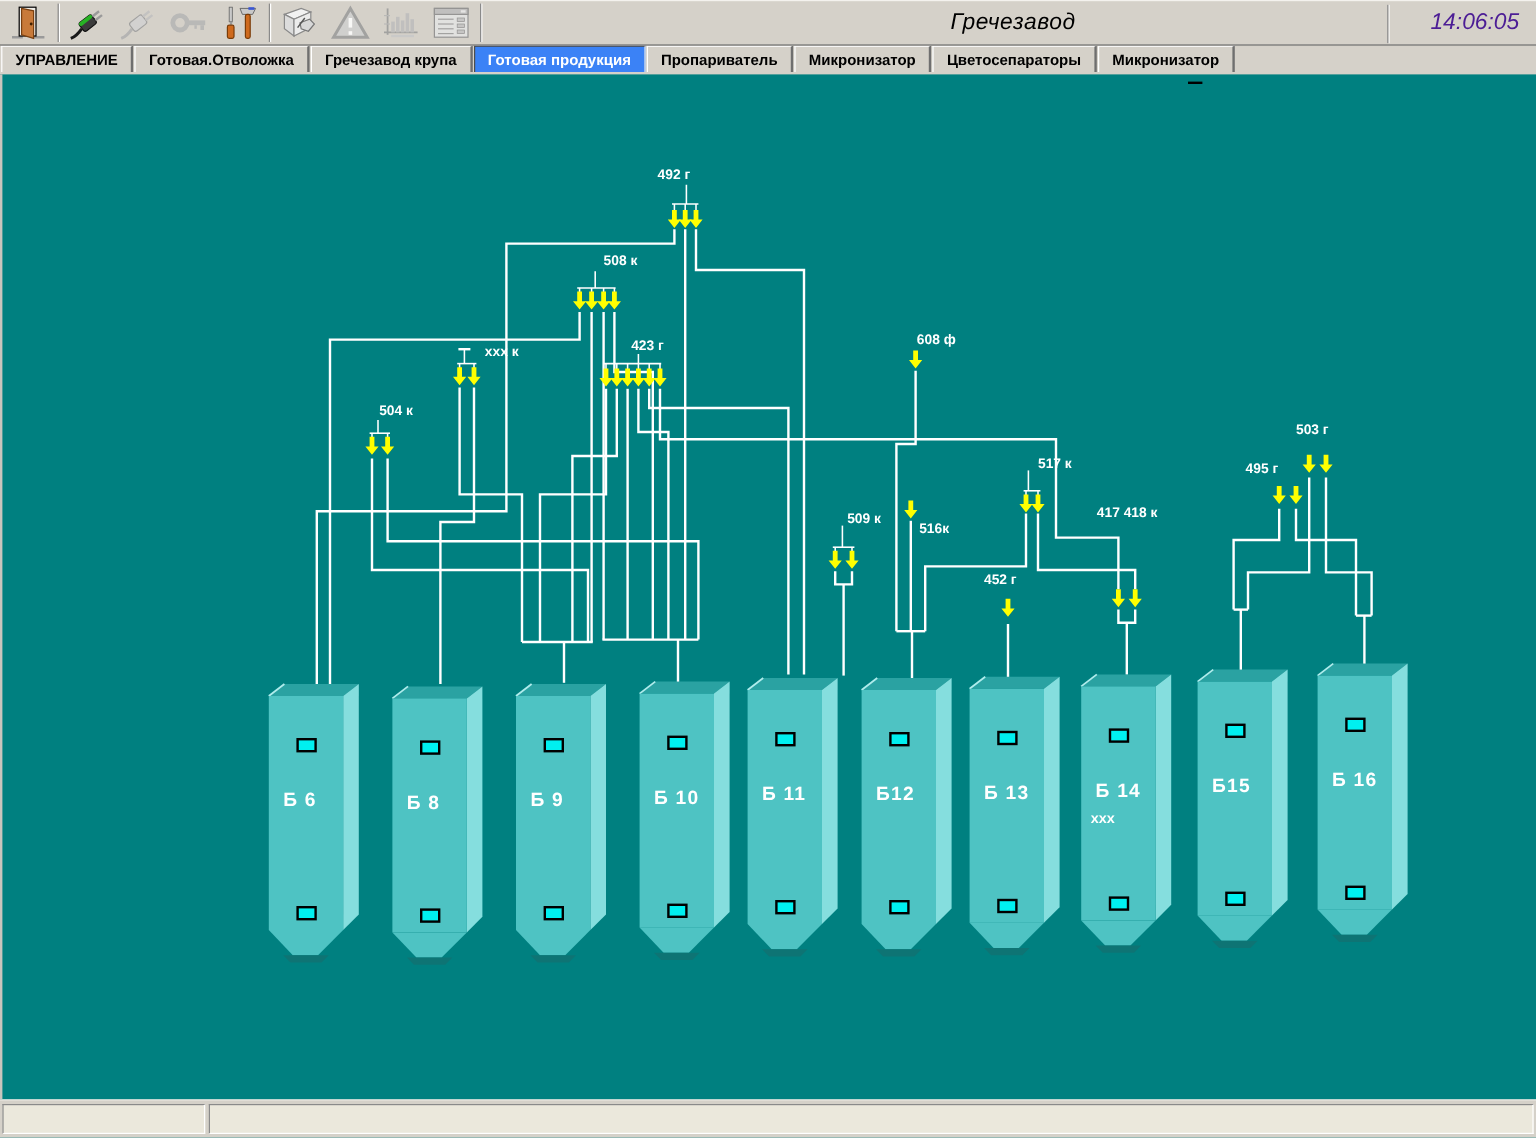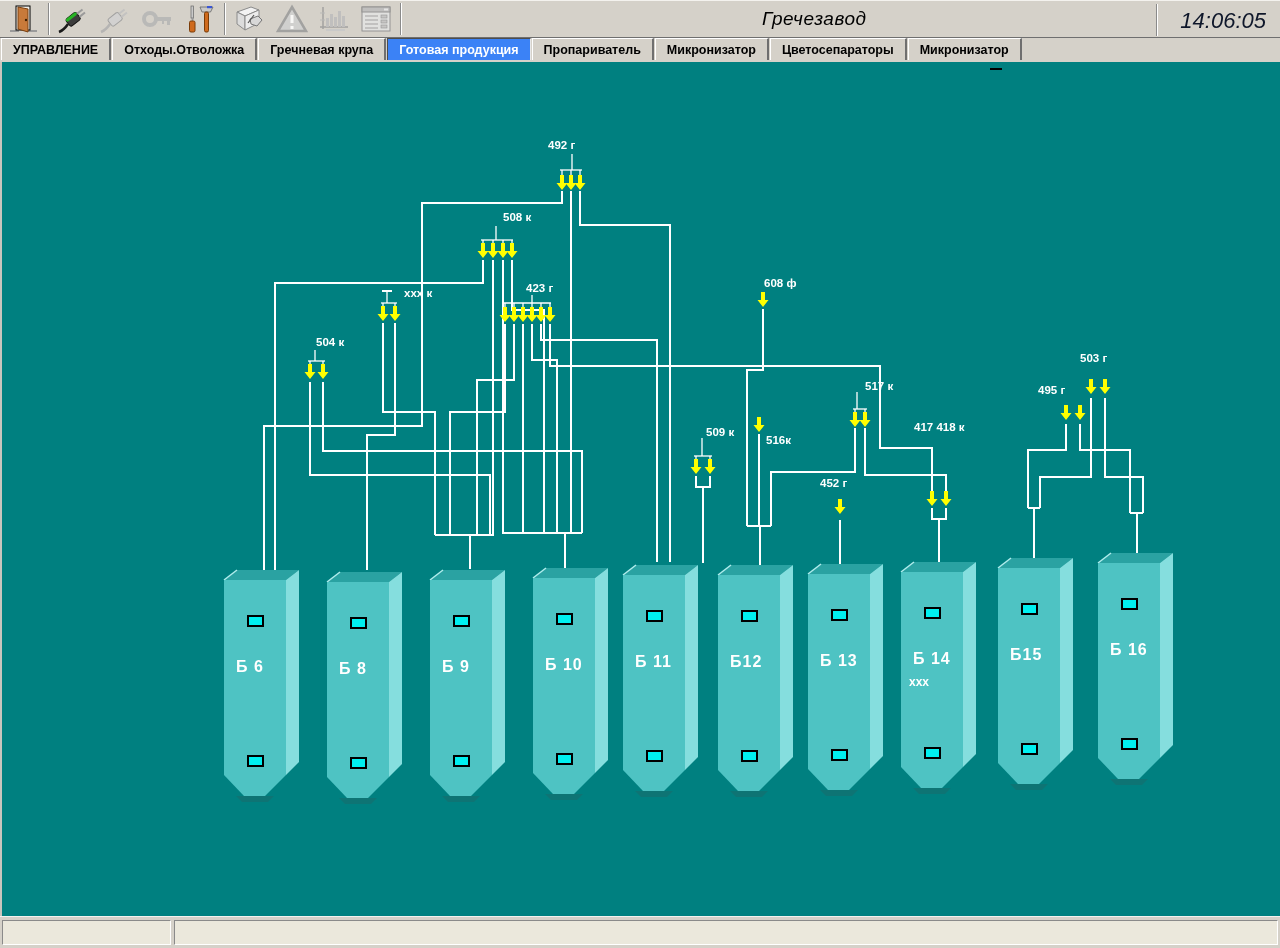--- a/index.html
+++ b/index.html
@@ -16,25 +16,25 @@
   .tb-btn {
     width:42px; height:34px; background:transparent; border:1px solid transparent;
     display:flex; align-items:center; justify-content:center; padding:0;
   }
   .tb-btn svg { width:36px; height:32px; }
   .tb-sep {
     width:2px; height:32px; margin:0 3px;
     border-left:1px solid #8a8a8a; border-right:1px solid #ffffff;
   }
   .tb-title {
-    position:absolute; left:762px; top:7px; font-size:19px; font-style:italic;
+    position:absolute; left:792px; top:7px; font-size:19px; font-style:italic;
     color:#000; letter-spacing:0.5px;
   }
   .tb-time {
-    position:absolute; right:14px; top:7px; font-size:22px; font-style:italic; color:#0f172a;
+    position:absolute; right:14px; top:7px; font-size:19px; font-style:italic; color:#4c1d95;
   }
   .tb-time-sep { position:absolute; right:122px; top:3px; height:32px; width:2px;
     border-left:1px solid #8a8a8a; border-right:1px solid #ffffff; }
 
   
   .tabbar {
     height:24px; background:#d5d1c9; display:flex; align-items:flex-start;
     padding-left:1px; flex:0 0 24px;
   }
   .tab {
@@ -174,22 +174,22 @@
         </button>
         <span class="tb-sep"></span>
       </span>
     <span class="tb-title">Гречезавод</span>
     <span class="tb-time-sep"></span>
     <span class="tb-time">14:06:05</span>
   </div>
 
   <div class="tabbar" id="tabbar">
       <div class="tab">УПРАВЛЕНИЕ</div>
-      <div class="tab">Отходы.Отволожка</div>
-      <div class="tab">Гречневая крупа</div>
+      <div class="tab">Готовая.Отволожка</div>
+      <div class="tab">Гречезавод крупа</div>
       <div class="tab active">Готовая продукция</div>
       <div class="tab">Пропариватель</div>
       <div class="tab">Микронизатор</div>
       <div class="tab">Цветосепараторы</div>
       <div class="tab">Микронизатор</div>
     </div>
 
   <div class="main">
     <svg id="diagram-svg" width="1280" height="854" viewBox="0 62 1280 854">
         <g>

